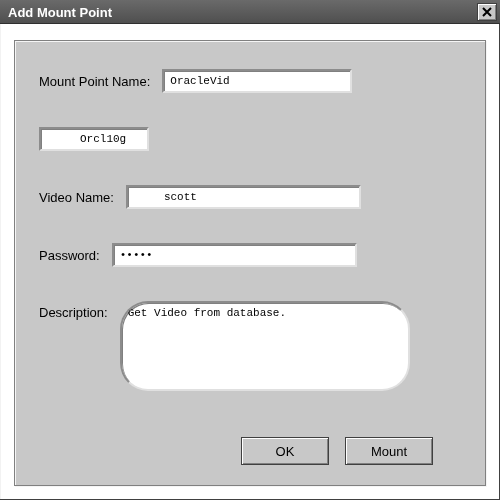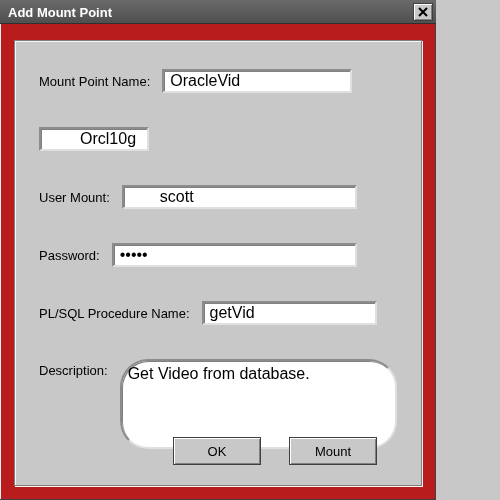--- a/index.html
+++ b/index.html
@@ -1,40 +1,40 @@
 <!DOCTYPE html>
 <html><head>
 <meta charset="utf-8">
 <style>
   html,body{margin:0;padding:0;height:100%;font-family:Tahoma, Arial, sans-serif;font-size:13px;
             background:#c8c8c8;}
-  .window{width:436px;height:500px;background:#b91c1c;position:relative;
+  .window{width:500px;height:500px;background:#ffffff;position:relative;
           box-shadow:inset -1px -1px 0 #404040, inset 1px 1px 0 #f2f2f2;}
   .titlebar{height:24px;background:linear-gradient(#6a6a6a,#4e4e4e);
             display:flex;align-items:center;justify-content:space-between;
             padding:0 3px 0 8px;box-shadow:inset 0 -1px 0 #2f2f2f;}
   .titlebar .title{color:#fff;font-weight:bold;font-size:13px;}
   .close-btn{width:18px;height:16px;background:#c8c8c8;
              border:1px solid #404040;box-shadow:inset 1px 1px 0 #fff, inset -1px -1px 0 #808080;
              cursor:pointer;position:relative;}
   .close-btn svg{position:absolute;inset:0;margin:auto;}
   .client{position:absolute;left:14px;top:40px;right:14px;bottom:14px;
           background:#c8c8c8;border:1px solid #808080;
           box-shadow:1px 1px 0 #f5f5f5, inset 1px 1px 0 #f5f5f5;
           padding:28px 24px 18px 24px;box-sizing:border-box;}
   .row{display:flex;align-items:center;margin-bottom:34px;}
   .row.top{align-items:flex-start;}
   .lbl{white-space:nowrap;margin-right:12px;color:#000;}
   input[type=text],input[type=password],textarea{
        background:#fff;border:2px inset #e0e0e0;
        box-shadow:inset 1px 1px 0 #808080;
-       font-family:Liberation Sans, sans-serif;font-size:16px;padding:3px 6px;height:24px;box-sizing:border-box;}
+       font-family:Liberation Mono, monospace;font-size:11px;padding:3px 6px;height:24px;box-sizing:border-box;}
   textarea{height:90px;resize:none;padding:4px 6px;}
-  .btnbar{position:absolute;bottom:20px;left:0;right:4px;display:flex;
-          justify-content:flex-end;gap:28px;padding-right:40px;}
+  .btnbar{position:absolute;bottom:20px;left:0;right:12px;display:flex;
+          justify-content:flex-end;gap:16px;padding-right:40px;}
   .btn{min-width:88px;height:28px;background:#c8c8c8;border:1px solid #404040;
        box-shadow:inset 1px 1px 0 #fff, inset -1px -1px 0 #808080;
        cursor:pointer;font-family:inherit;font-size:13px;text-align:center;}
 </style>
 </head>
 <body>
 
 <div class="window">
 
   <div class="titlebar">
@@ -51,33 +51,29 @@
     <div class="row">
       <span class="lbl">Mount Point Name:</span>
       <input type="text" style="width: 190px;" value="OracleVid">
     </div>
 
     <div class="row">
       <input type="text" style="width: 110px; padding-left: 39px;" value="Orcl10g">
     </div>
 
     <div class="row">
-      <span class="lbl">User Mount:</span>
+      <span class="lbl">Video Name:</span>
       <input type="text" style="width: 235px; padding-left: 36px;" value="scott">
     </div>
 
     <div class="row">
       <span class="lbl">Password:</span>
       <input type="text" style="width: 245px;" value="•••••">
     </div>
 
-    <div class="row">
-      <span class="lbl">PL/SQL Procedure Name:</span>
-      <input type="text" style="width: 175px;" value="getVid">
-    </div>
 
     <div class="row top">
       <span class="lbl" style="padding-top:4px">Description:</span>
       <textarea style="width: 290px; border-radius: 28px;">Get Video from database.</textarea>
     </div>
 
     <div class="btnbar">
       <button class="btn">OK</button>
       <button class="btn">Mount</button>
     </div>

